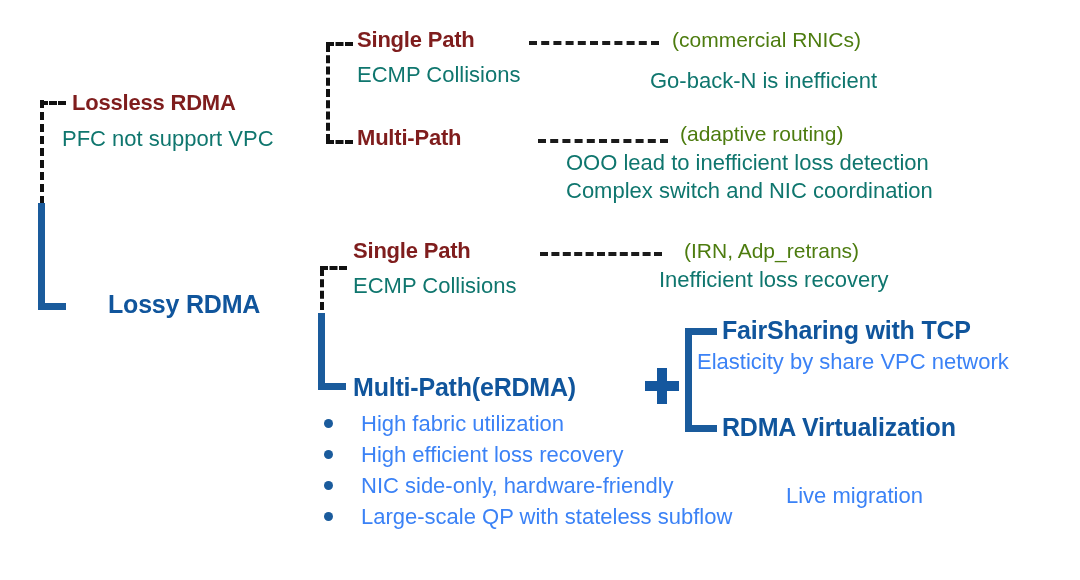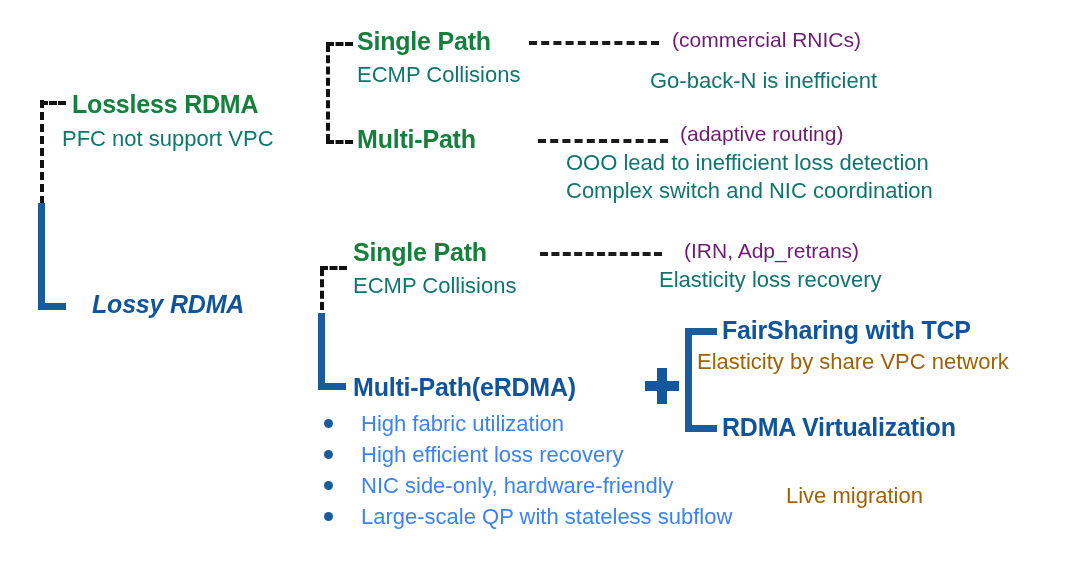--- a/index.html
+++ b/index.html
@@ -26,41 +26,41 @@
 
   .node {
     position: absolute;
     white-space: nowrap;
     line-height: 1;
   }
 
   
   .title-black {
     font-weight: bold;
-    font-size: 25px;
-    color: #15803d;
+    font-size: 22px;
+    color: #7f1d1d;
     letter-spacing: -0.2px;
   }
   .title-blue {
     font-weight: bold;
     font-size: 25px;
     color: #10559c;
     letter-spacing: -0.2px;
   }
   .sub-red {
     font-size: 22px;
     color: #0f766e;
   }
   .sub-black {
     font-size: 21px;
-    color: #701a75;
+    color: #4d7c0f;
   }
   .sub-gray {
     font-size: 22px;
-    color: #a16207;
+    color: #3b82f6;
   }
 
   
   .bullet-list {
     position: absolute;
     left: 318px;
     top: 408px;
     margin: 0;
     padding: 0;
     list-style: none;
@@ -159,32 +159,32 @@
   <div class="dash-h thin" style="left:529px; top:41px; width:130px;"></div>
   <div class="node sub-black" style="left:672px; top:29px;">(commercial RNICs)</div>
   <div class="node sub-red" style="left:650px; top:58px;margin-top:12px;">Go-back-N is inefficient</div>
 
   <div class="node title-black" style="left:357px; top:127px;">Multi-Path</div>
   <div class="dash-h thin" style="left:538px; top:139px; width:130px;"></div>
   <div class="node sub-black" style="left:680px; top:123px;">(adaptive routing)</div>
   <div class="node sub-red" style="left:566px; top:152px;">OOO lead to inefficient loss detection</div>
   <div class="node sub-red" style="left:566px; top:180px;">Complex switch and NIC coordination</div>
 
-  <div class="node title-blue" style="left:92px; top:292px;font-style:italic;">Lossy RDMA</div>
+  <div class="node title-blue" style="left:108px; top:292px;">Lossy RDMA</div>
 
   <div class="dash-v" style="left:320px; top:268px; height:42px;"></div>
   <div class="dash-h" style="left:320px; top:266px; width:27px;"></div>
   <div class="solid-v" style="left:318px; top:313px; height:77px;"></div>
   <div class="solid-h" style="left:318px; top:383px; width:28px;"></div>
 
   <div class="node title-black" style="left:353px; top:240px;">Single Path</div>
   <div class="node sub-red" style="left:353px; top:275px;">ECMP Collisions</div>
   <div class="dash-h thin" style="left:540px; top:252px; width:122px;"></div>
   <div class="node sub-black" style="left:684px; top:240px;">(IRN, Adp_retrans)</div>
-  <div class="node sub-red" style="left:659px; top:269px;">Elasticity loss recovery</div>
+  <div class="node sub-red" style="left:659px; top:269px;">Inefficient loss recovery</div>
 
   <div class="node title-blue" style="left:353px; top:375px;">Multi-Path(eRDMA)</div>
 
   <div class="plus"></div>
 
   <ul class="bullet-list">
     <li>
       <span class="bullet-dot"></span>
       <span>High fabric utilization</span>
     </li>

